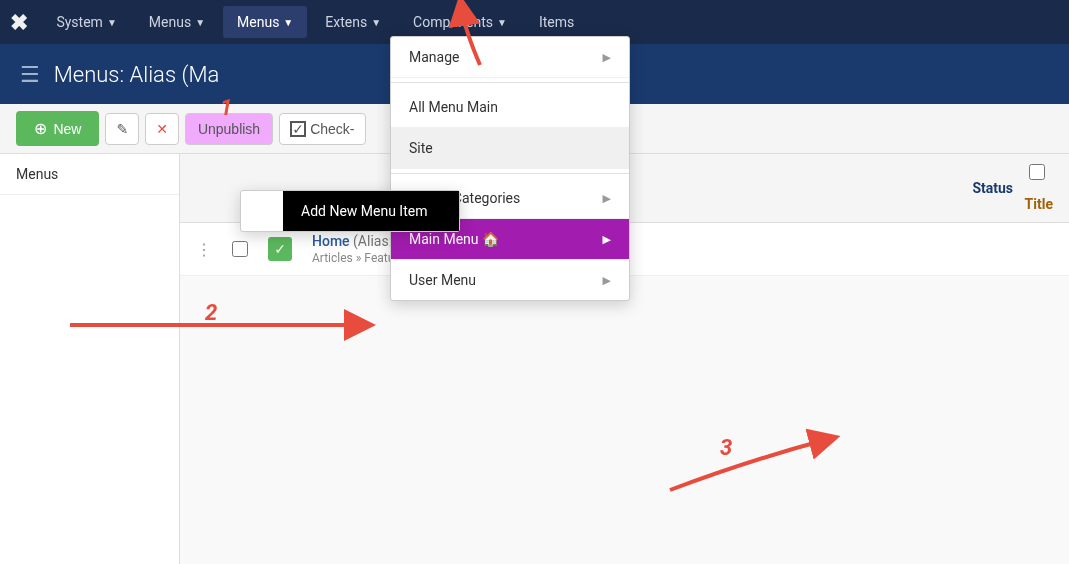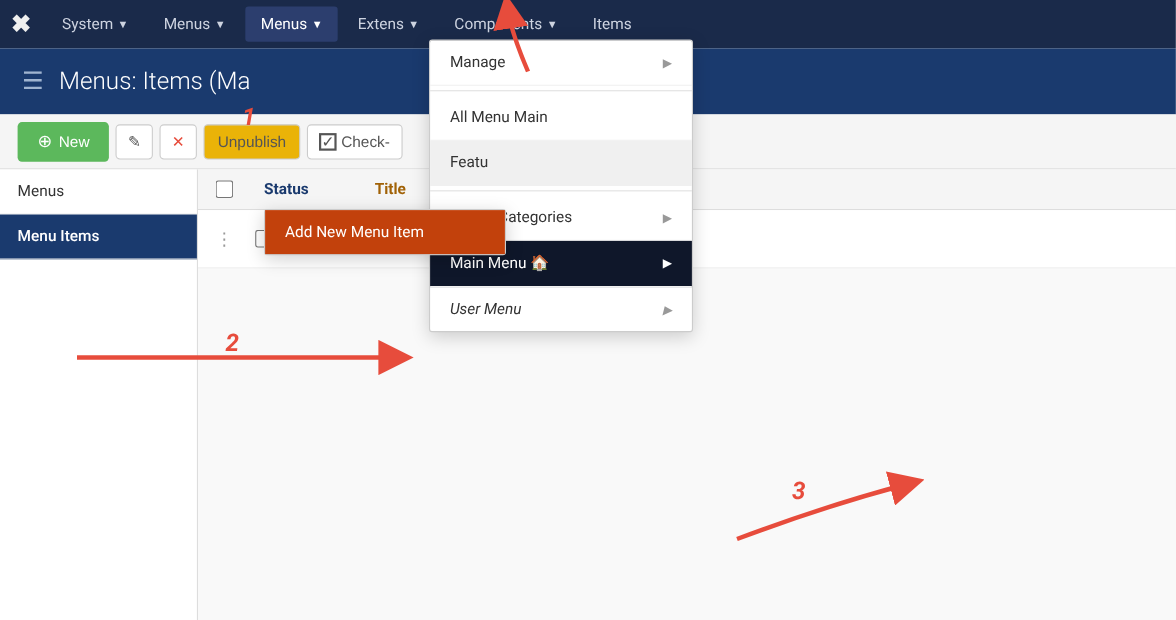--- a/index.html
+++ b/index.html
@@ -86,21 +86,21 @@
       border-radius: 4px;
       padding: 7px 10px;
       cursor: pointer;
       font-size: 14px;
       color: #555;
       display: flex;
       align-items: center;
       gap: 4px;
     }
     .btn-unpublish {
-      background: #eab308;
+      background: #f0abfc;
       border: 1px solid #ccc;
       border-radius: 4px;
       padding: 7px 12px;
       cursor: pointer;
       font-size: 14px;
       color: #555;
     }
     .btn-check {
       background: #fff;
       border: 1px solid #ccc;
@@ -145,21 +145,21 @@
       position: relative;
     }
     .table-header {
       display: flex;
       align-items: flex-end;
       padding: 10px 16px;
       border-bottom: 1px solid #ddd;
       background: #f5f5f5;
       font-weight: bold;
       color: #1a3a6e;
-      gap: 20px;
+      flex-direction: column;
     }
     .table-header .col-status { font-weight: bold; color: #1a3a6e; }
     .table-header .col-title { font-weight: bold; color: #a16207; }
     .table-row {
       display: flex;
       align-items: center;
       padding: 10px 16px;
       border-bottom: 1px solid #eee;
       background: #fff;
       gap: 20px;
@@ -195,23 +195,23 @@
     .dropdown-item {
       padding: 12px 18px;
       cursor: pointer;
       color: #333;
       display: flex;
       align-items: center;
       justify-content: space-between;
       font-size: 14px;
       border-bottom: 1px solid #f0f0f0;
     }
-    .dropdown-item:last-child { border-bottom: none; font-style: italic; }
+    .dropdown-item:last-child { border-bottom: none; }
     .dropdown-item.highlighted {
-      background: #0f172a;
+      background: #a21caf;
       color: #fff;
     }
     .dropdown-item .chevron { font-size: 11px; color: #999; }
     .dropdown-item.highlighted .chevron { color: #fff; }
     .dropdown-separator { height: 1px; background: #e0e0e0; margin: 4px 0; }
     .dropdown-submenu {
       position: absolute;
       left: 240px;
       top: 190px;
       background: #fff;
@@ -221,22 +221,23 @@
       min-width: 220px;
       z-index: 101;
     }
     .submenu-item {
       padding: 12px 18px;
       cursor: pointer;
       color: #333;
       font-size: 14px;
     }
     .submenu-item.highlighted {
-      background: #c2410c;
-      color: #fff;
+      background: #000000;
+      color: #fff;
+      margin-left: 42px;
     }
 
     
     .arrow-1 {
       position: absolute;
       top: 0px;
       left: 420px;
       width: 80px;
       height: 70px;
       z-index: 200;
@@ -300,21 +301,21 @@
     <span>Components</span>
     <span class="caret">▼</span>
   </div>
   <div class="nav-item">
     <span>Items</span>
   </div>
 </div>
 
 <div class="page-header">
   <span class="page-header-icon">☰</span>
-  <span class="page-header-title">Menus: Items (Ma</span>
+  <span class="page-header-title">Menus: Alias (Ma</span>
 </div>
 
 <div class="toolbar">
   <button class="btn-new">
     <span class="plus">⊕</span>
     <span>New</span>
   </button>
   <button class="btn-icon">
     <span>✎</span>
   </button>
@@ -329,23 +330,20 @@
     <span>Check-</span>
   </button>
 </div>
 
 <div class="main-area">
 
   <div class="sidebar">
     <div class="sidebar-item">
       <span>Menus</span>
     </div>
-    <div class="sidebar-item active">
-      <span>Menu Items</span>
-    </div>
   </div>
 
   <div class="content-area">
     <div class="table-header">
       <input type="checkbox" class="checkbox-input" style="margin-right: 8px;">
       <span class="col-status" style="margin-right:40px;">Status</span>
       <span class="col-title">Title</span>
     </div>
     <div class="table-row">
       <span class="drag-col">⋮</span>
@@ -364,21 +362,21 @@
 <div class="dropdown-menu">
   <div class="dropdown-item">
     <span>Manage</span>
     <span class="chevron">▶</span>
   </div>
   <div class="dropdown-separator"></div>
   <div class="dropdown-item">
     <span>All Menu Main</span>
   </div>
   <div class="dropdown-item" style="background:#f0f0f0;">
-    <span>Featu</span>
+    <span>Site</span>
   </div>
   <div class="dropdown-separator"></div>
   <div class="dropdown-item">
     <span>Article Categories</span>
     <span class="chevron">▶</span>
   </div>
   <div class="dropdown-item highlighted">
     <span>Main Menu 🏠</span>
     <span class="chevron">▶</span>
   </div>

